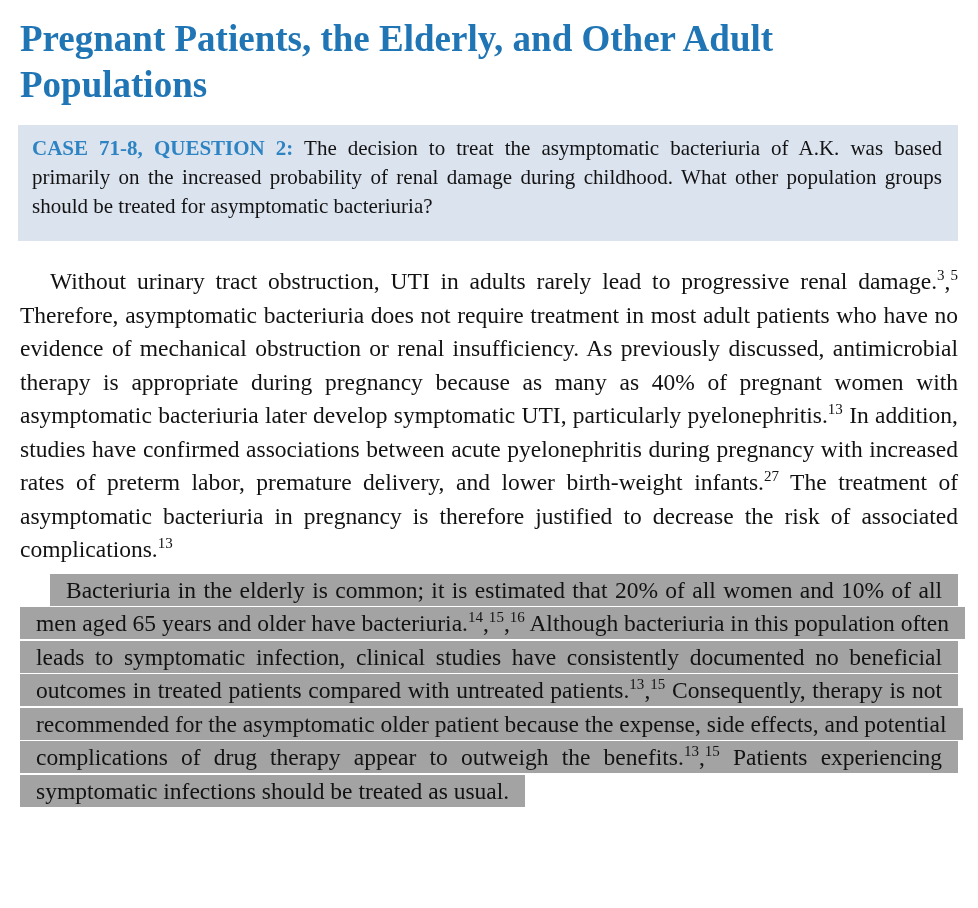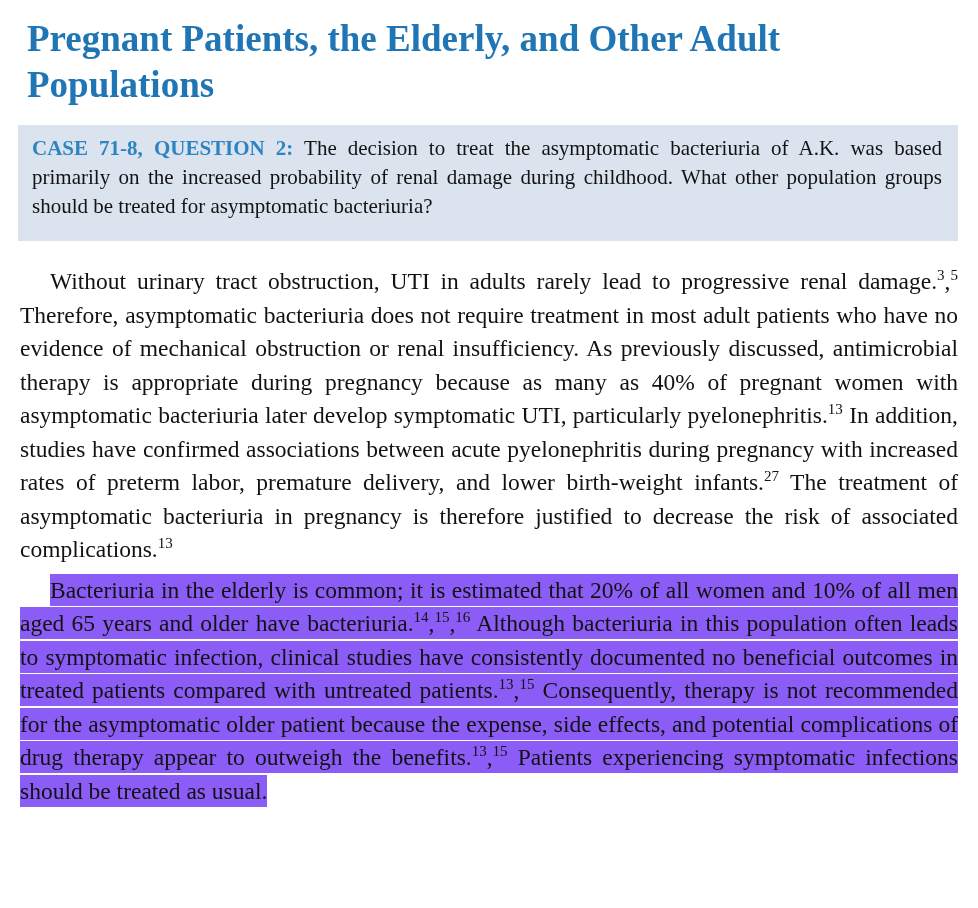--- a/index.html
+++ b/index.html
@@ -7,21 +7,21 @@
     width: 978px;
     height: 908px;
     box-sizing: border-box;
     padding: 14px 13px 0 13px;
     background: #ffffff;
     font-family: "Liberation Serif", "DejaVu Serif", serif;
     color: #111111;
     overflow: hidden;
   }
   h1.title {
-    margin: 2px 0 18px 14px;
+    margin: 2px 0 18px 7px;
     width: 900px;
     font-size: 37px;
     line-height: 1.23;
     font-weight: bold;
     color: #2075b5;
     letter-spacing: 0px;
   }
   .case-box {
     margin: 0 7px 0 5px;
     background: #dbe3ef;
@@ -48,22 +48,22 @@
   .para {
     margin: 7px;
     text-indent: 30px;
   }
   .para sup {
     font-size: 64%;
     line-height: 0;
     vertical-align: super;
   }
   .hl {
-    background-color: #8b5cf6;
-    padding: 3px 0;
+    background-color: #a3a3a3;
+    padding: 3px 16px;
     -webkit-box-decoration-break: clone;
     box-decoration-break: clone;
   }
 </style>
 </head>
 <body>
 
 <div class="page">
   <h1 class="title">Pregnant Patients, the Elderly, and Other Adult Populations</h1>
 

